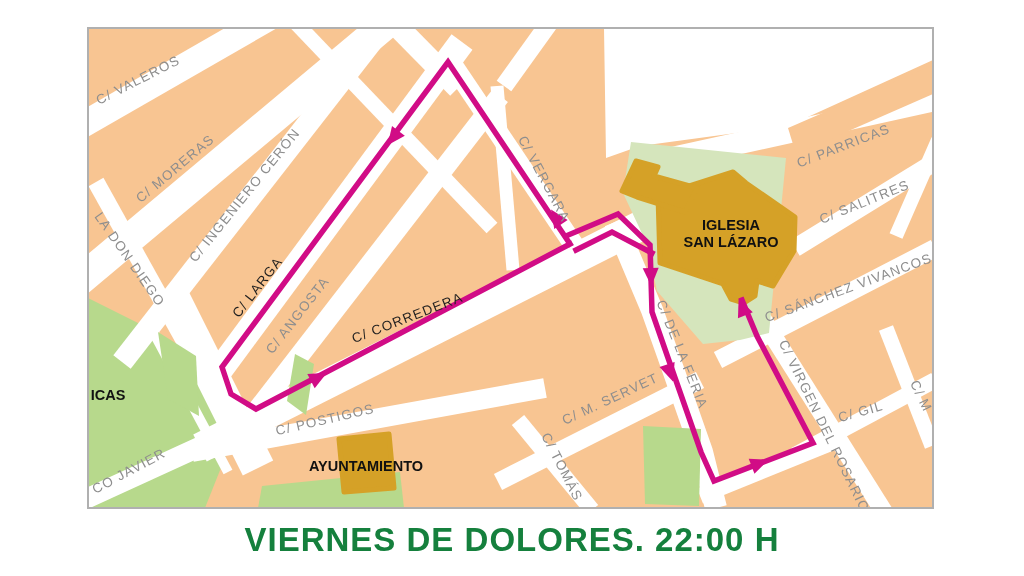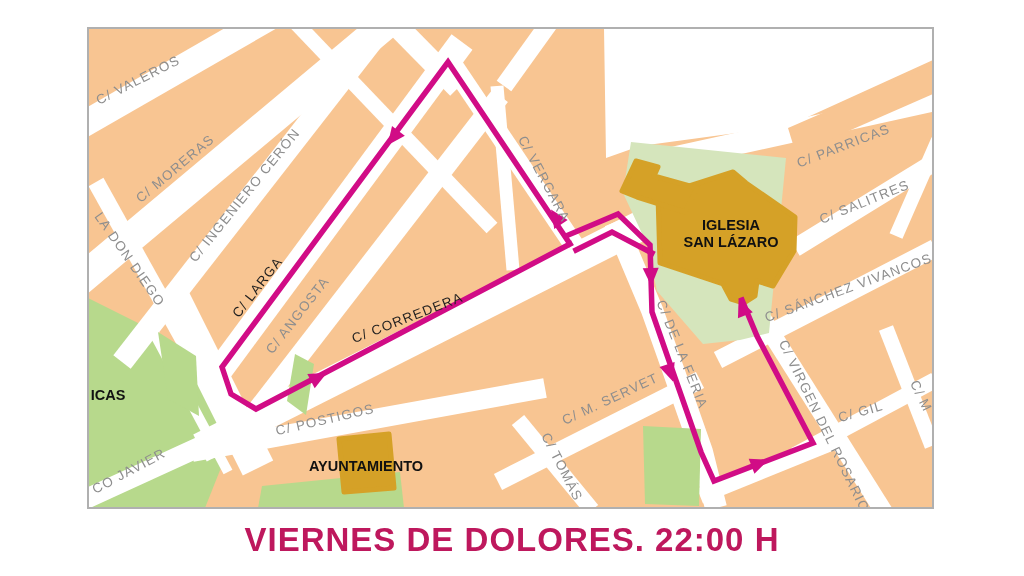--- a/index.html
+++ b/index.html
@@ -1,21 +1,21 @@
 <!DOCTYPE html>
 <html><head>
 <meta charset="utf-8">
 <style>
   html,body{margin:0;padding:0;background:#ffffff;}
   body{width:1024px;height:576px;overflow:hidden;position:relative;
        font-family:"Liberation Sans",sans-serif;}
   #map-wrap{position:absolute;left:0;top:0;width:1024px;height:576px;}
   #map-svg{position:absolute;left:0;top:0;}
   #title-bar{position:absolute;left:0;top:521px;width:1024px;text-align:center;}
-  #title-bar .t{font-weight:bold;font-size:33px;letter-spacing:1px;color:#be185d;
+  #title-bar .t{font-weight:bold;font-size:33px;letter-spacing:1px;color:#15803d;
                 font-family:"Liberation Sans",sans-serif;}
   text{font-family:"Liberation Sans",sans-serif;}
   .street-label{letter-spacing:1.2px;}
 </style>
 </head>
 <body>
 
 <div id="map-wrap">
   <svg id="map-svg" width="1024" height="576">
       <defs>

